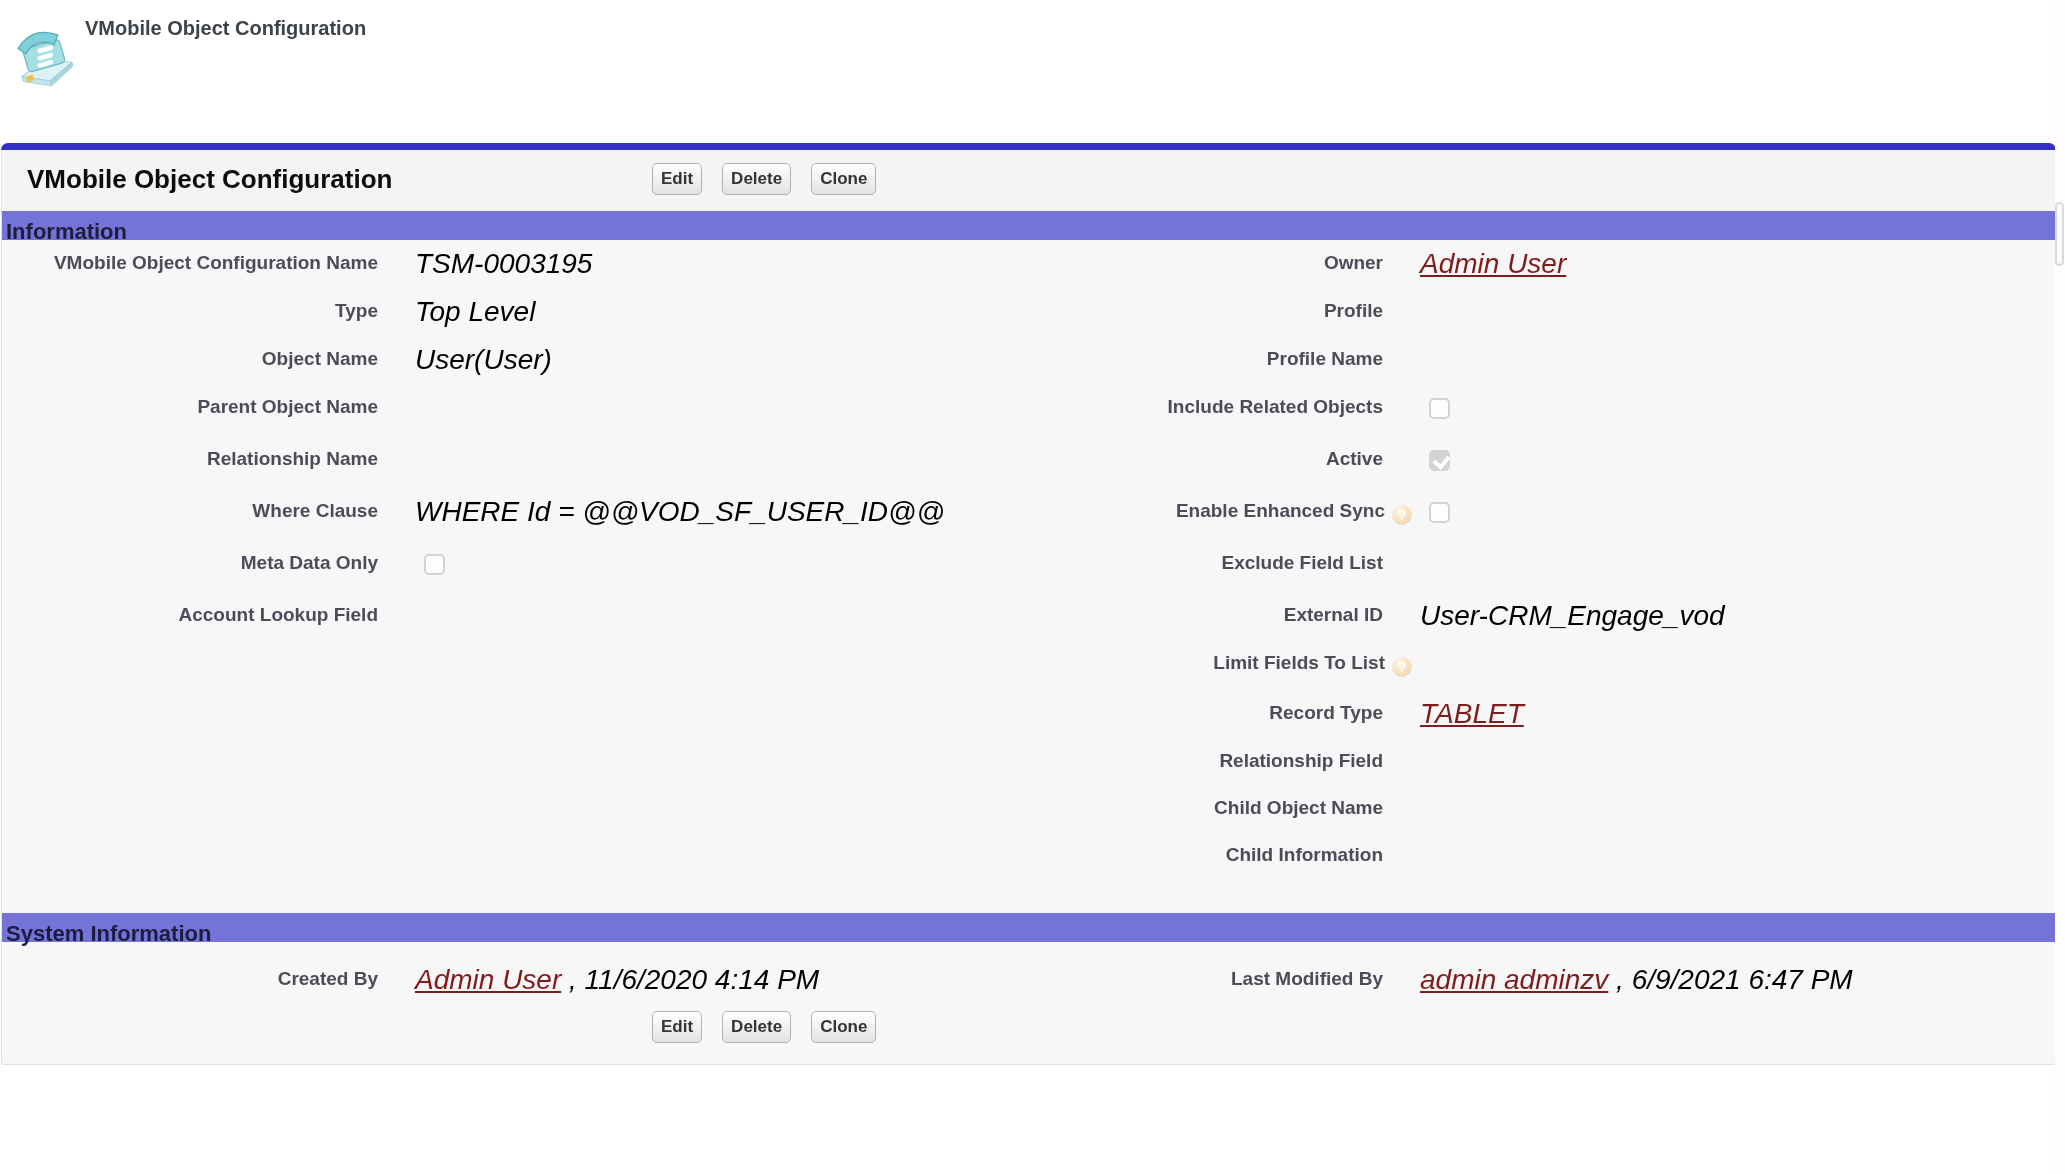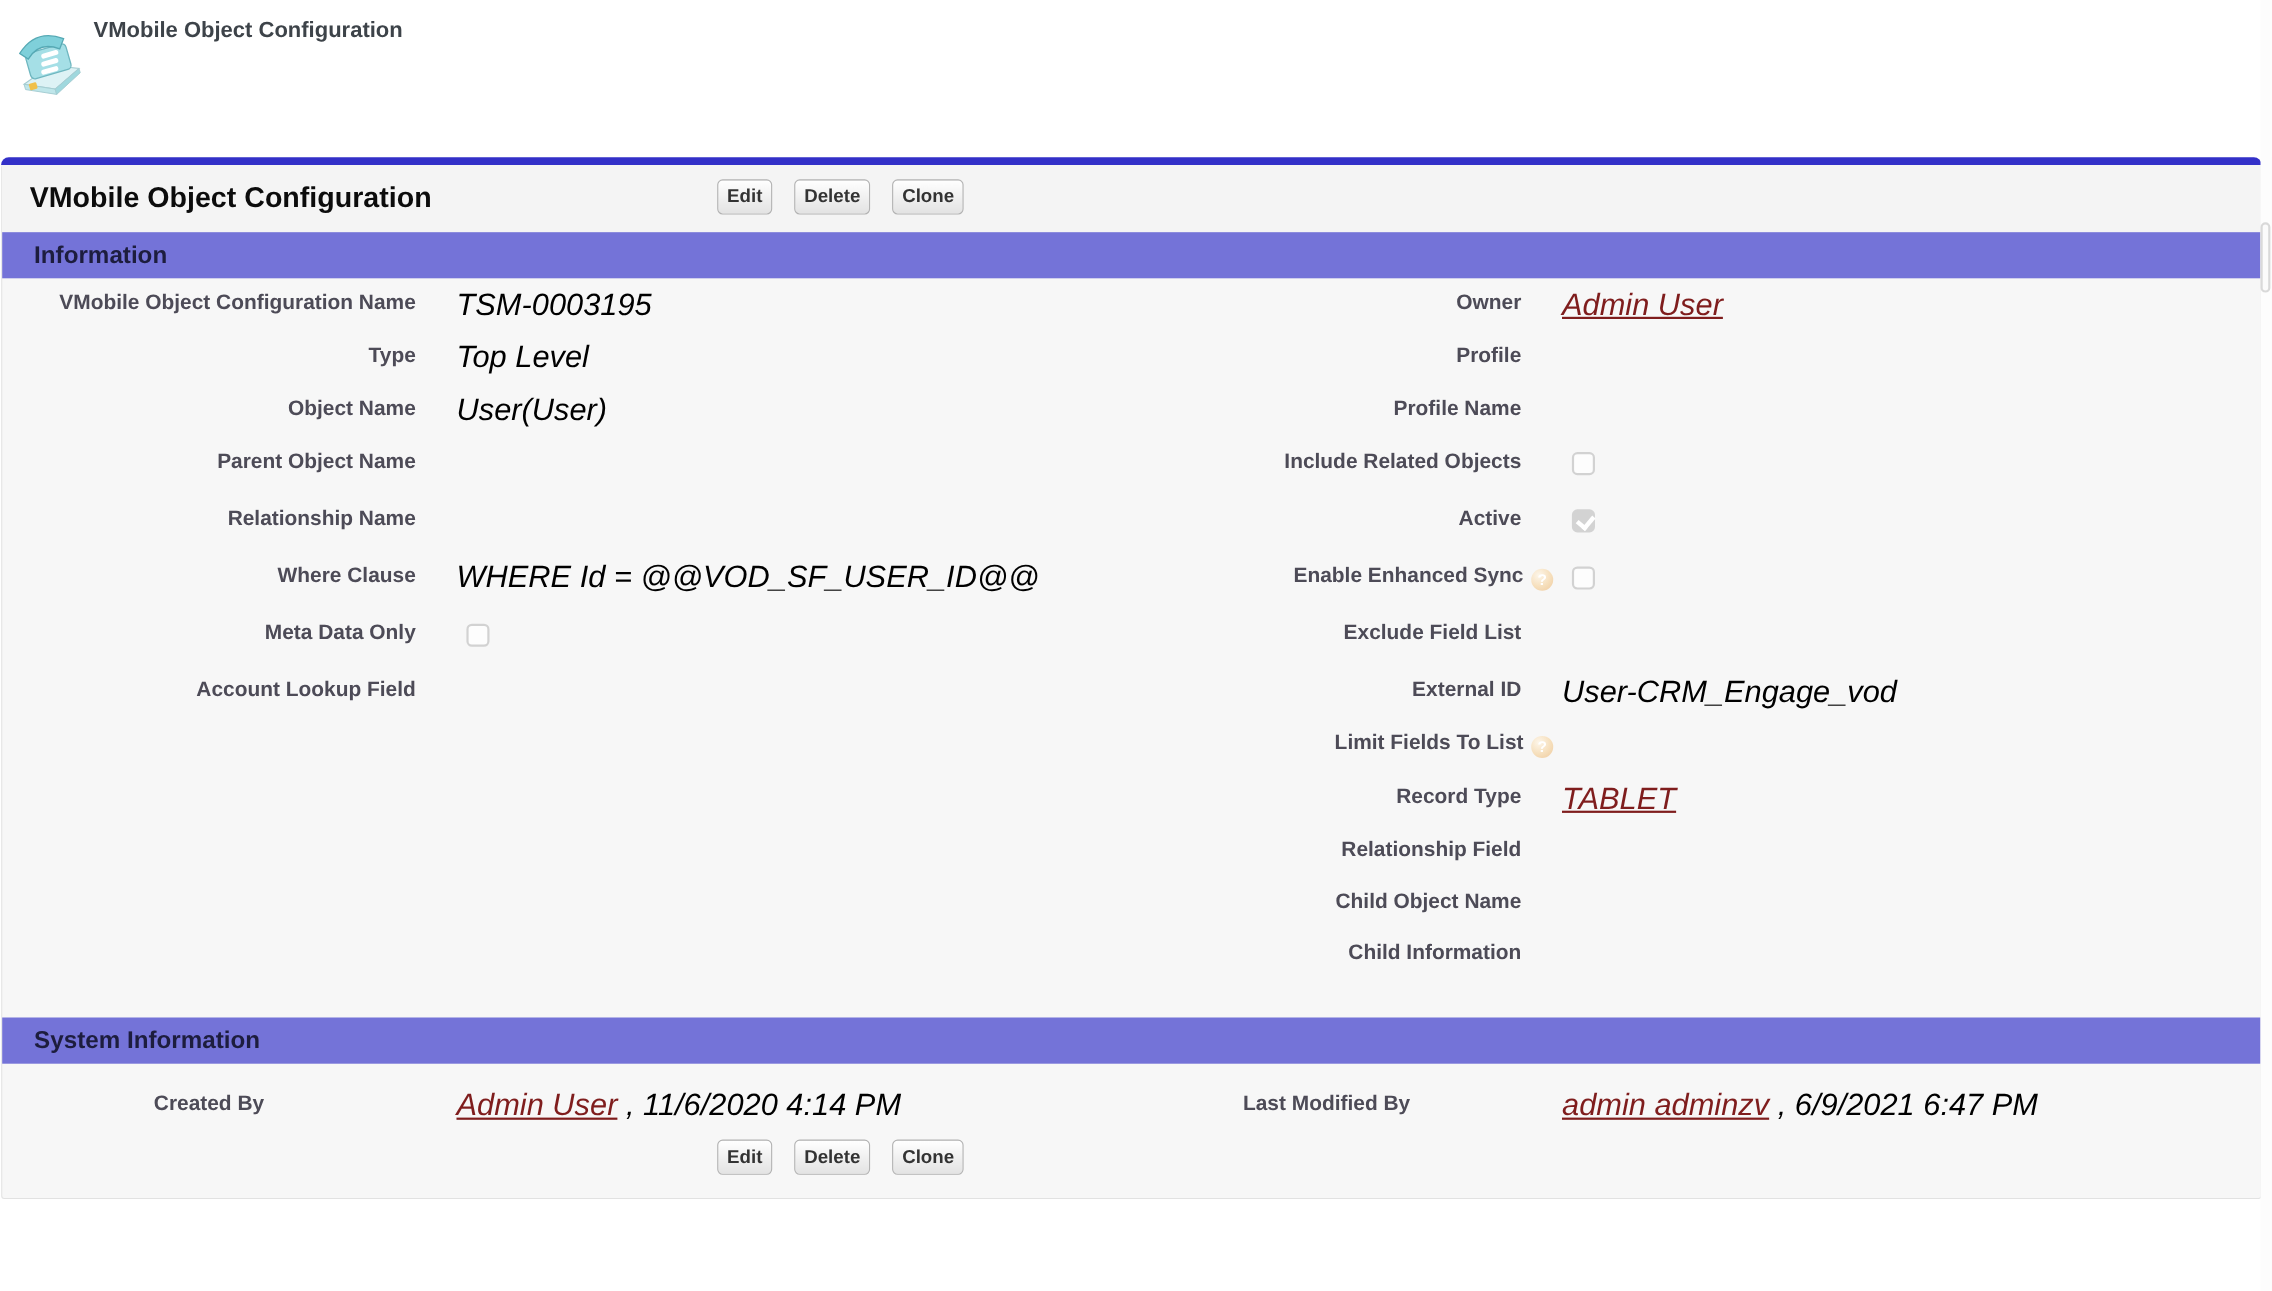--- a/index.html
+++ b/index.html
@@ -37,24 +37,24 @@
   .btn-group { position: absolute; left: 650px; top: 13px; display: flex; gap: 20px; }
   .btn {
     font-family: "Liberation Sans", sans-serif;
     font-size: 17px; font-weight: bold; color: #333;
     background: linear-gradient(#ffffff, #efefef 55%, #e3e3e3);
     border: 1px solid #b2b2b2; border-radius: 5px;
     padding: 4px 8px; line-height: 22px; cursor: pointer; white-space: nowrap;
   }
 
   .section-bar {
-    height: 42px; line-height: 42px;
+    height: 29px; line-height: 42px;
     background: #7473d8;
     color: #1d1d3e; font-size: 22px; font-weight: bold;
-    padding-left: 29px;
+    padding-left: 4px;
   }
 
   
   table.detail { width: 100%; border-collapse: collapse; table-layout: fixed; }
   table.detail.info { margin-bottom: 34px; }
   td { vertical-align: top; }
   td.lbl {
     text-align: right; padding: 12px 9px 13px 0;
     font-size: 19px; font-weight: bold; color: #4d4b57; line-height: 22px;
   }
@@ -80,21 +80,21 @@
 
   
   .help-icon {
     display: inline-block; width: 20px; height: 20px; border-radius: 50%;
     background: radial-gradient(circle at 35% 30%, #fdf6ea, #f6dfbc 55%, #eeca9e);
     color: #fff; font-size: 14px; font-weight: bold; text-align: center; line-height: 20px;
     margin-left: 7px; margin-right: -29px; vertical-align: -3px; cursor: pointer;
   }
 
   
-  table.detail.system td.lbl { padding-top: 26px; padding-bottom: 20px; text-align: center; }
+  table.detail.system td.lbl { padding-top: 26px; padding-bottom: 20px; }
   table.detail.system td.val { padding-top: 26px; padding-bottom: 20px; }
 
   .bottom-row { position: relative; height: 53px; }
   .bottom-row .btn-group { top: 0; }
 
   
   .scrollbar {
     position: absolute; right: 0; top: 0; width: 10px; height: 1174px;
     background: #fdfdfd;
   }

